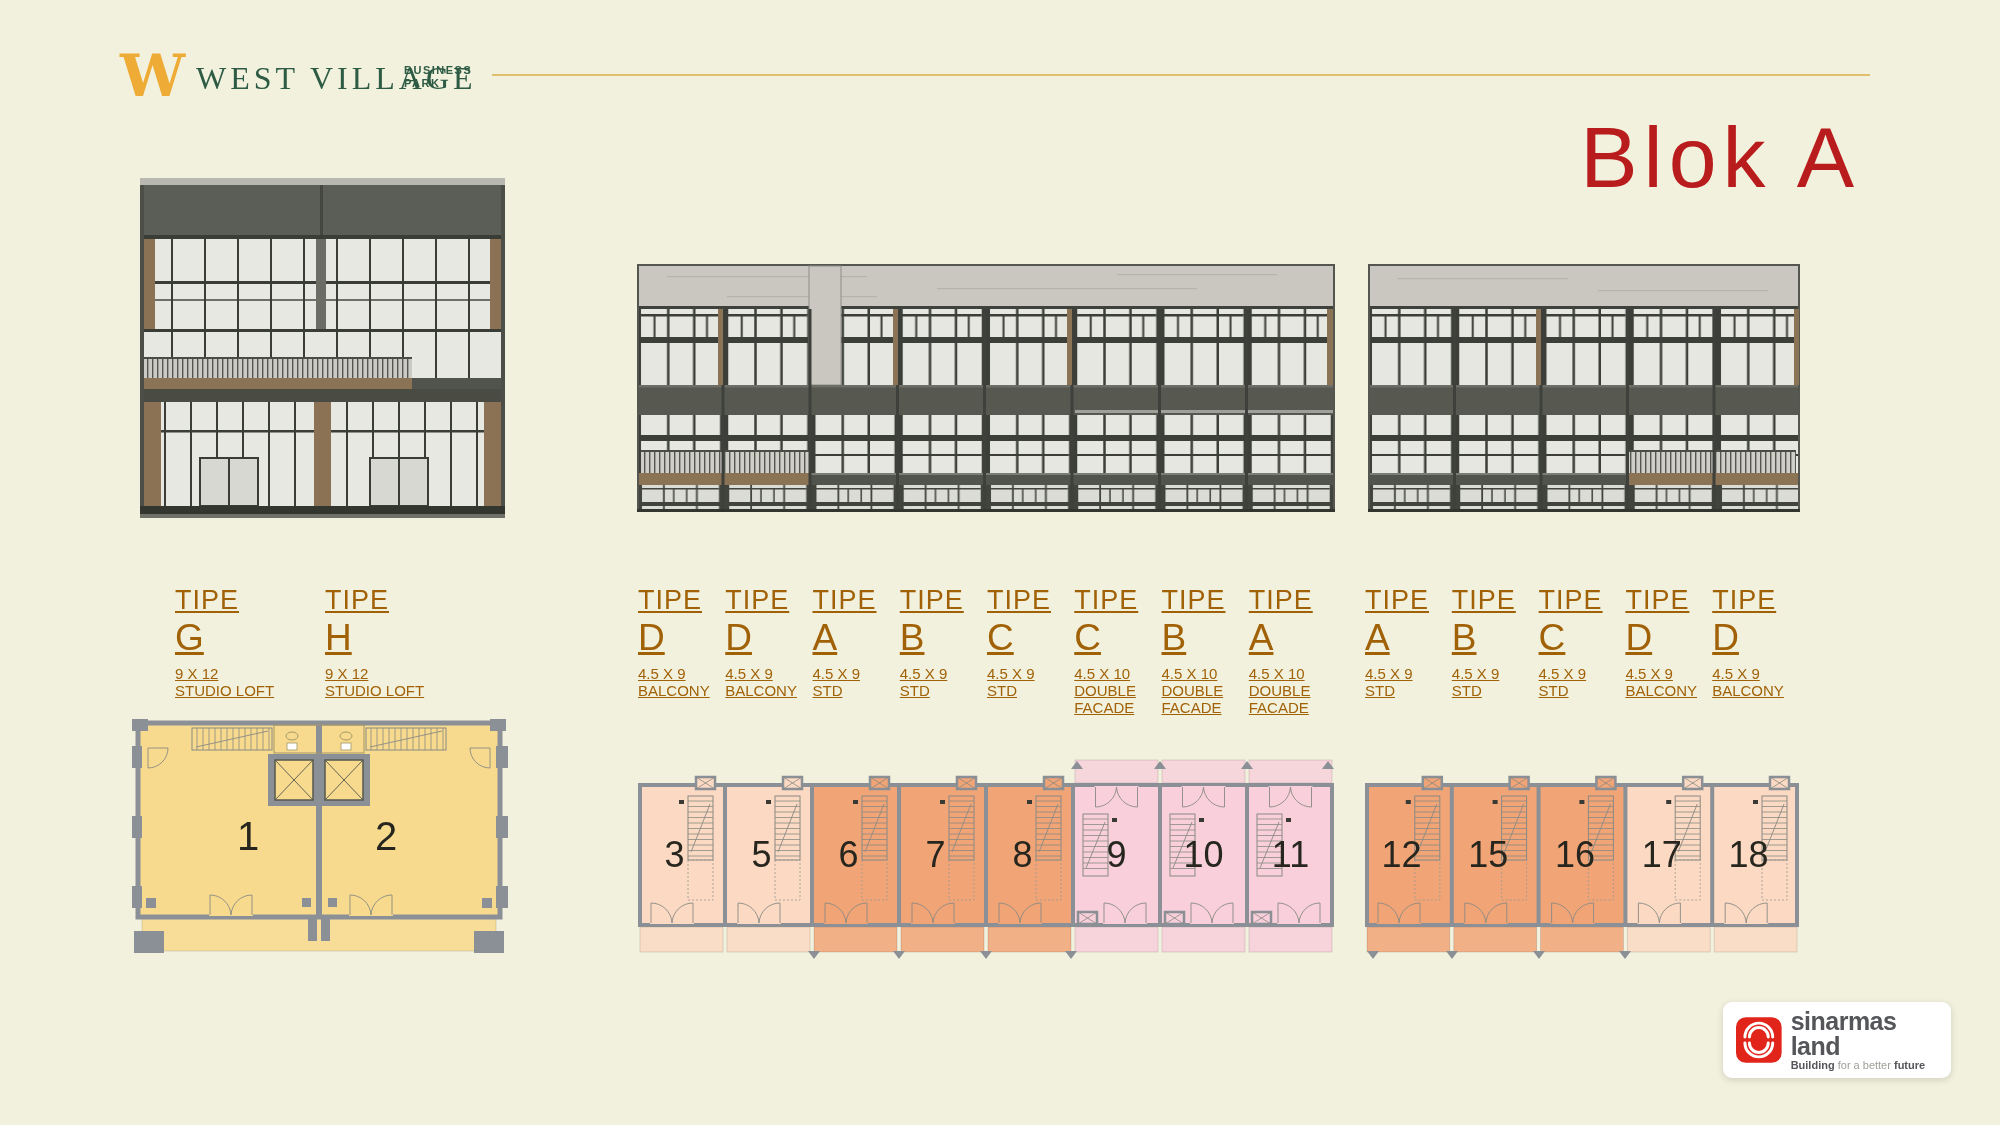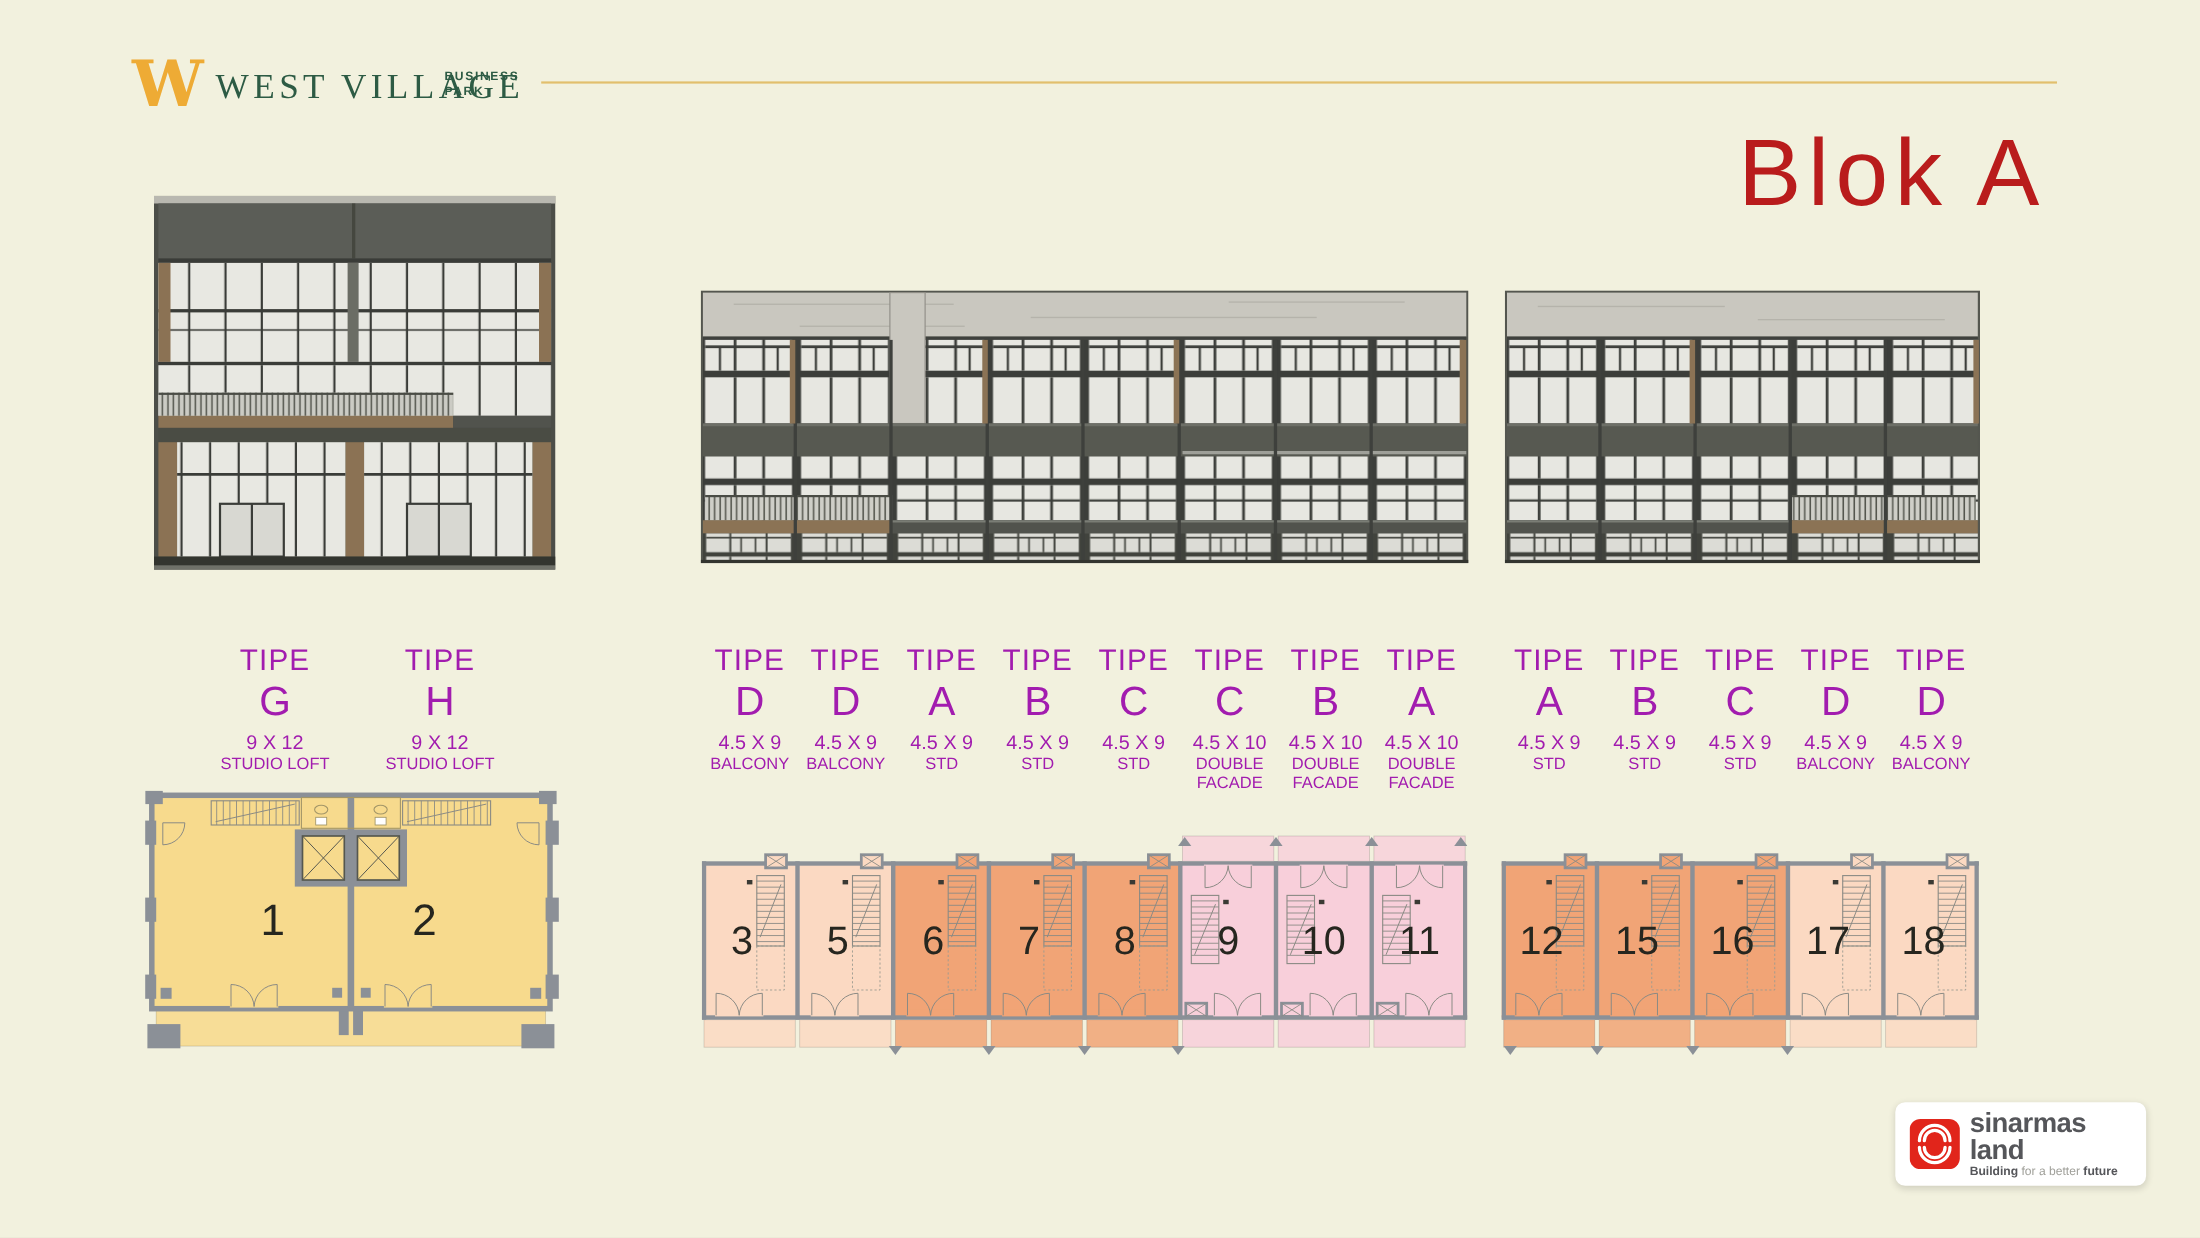--- a/index.html
+++ b/index.html
@@ -13,24 +13,24 @@
           font-size:32px;letter-spacing:4px;color:#2d5b44;font-weight:500;}
   .brand-sub{position:absolute;left:404px;top:64px;font-size:11px;font-weight:bold;
           letter-spacing:1.5px;line-height:13px;color:#2d5b44;}
   .gold-line{position:absolute;left:492px;top:74px;width:1378px;height:2px;background:#e2bf6d;}
   .blok-title{position:absolute;left:1400px;top:108px;width:460px;text-align:right;
           font-size:86px;font-weight:300;letter-spacing:6px;color:#b91c1c;
           font-family:"Liberation Sans",sans-serif;}
   .elev,.plan-svg{position:absolute;}
   
   .tipe-row{position:absolute;display:flex;}
-  .tipe-block{flex:1;text-align:center;color:#a21caf;}
+  .tipe-block{flex:1;color:#a16207;text-decoration:underline;}
   .tipe-word{font-size:27px;letter-spacing:1px;}
   .tipe-letter{font-size:37px;line-height:40px;margin-top:2px;font-weight:400;}
-  .tipe-size{font-size:18px;margin-top:7px;}
+  .tipe-size{font-size:15px;margin-top:7px;}
   .tipe-desc{font-size:15px;line-height:17px;white-space:pre-line;}
   
   .sinar-card{position:absolute;left:1723px;top:1002px;width:228px;height:76px;background:#ffffff;
           border-radius:9px;box-shadow:0 2px 7px rgba(0,0,0,.14);display:flex;align-items:center;
           padding-left:13px;box-sizing:border-box;}
   .sl-text{margin-left:9px;}
   .sl-name{font-size:25px;font-weight:bold;color:#55565a;line-height:25px;letter-spacing:-0.5px;}
   .sl-tag{font-size:11px;color:#a0a09a;margin-top:0;}
   .sl-tag b{color:#55565a;}
 </style>

